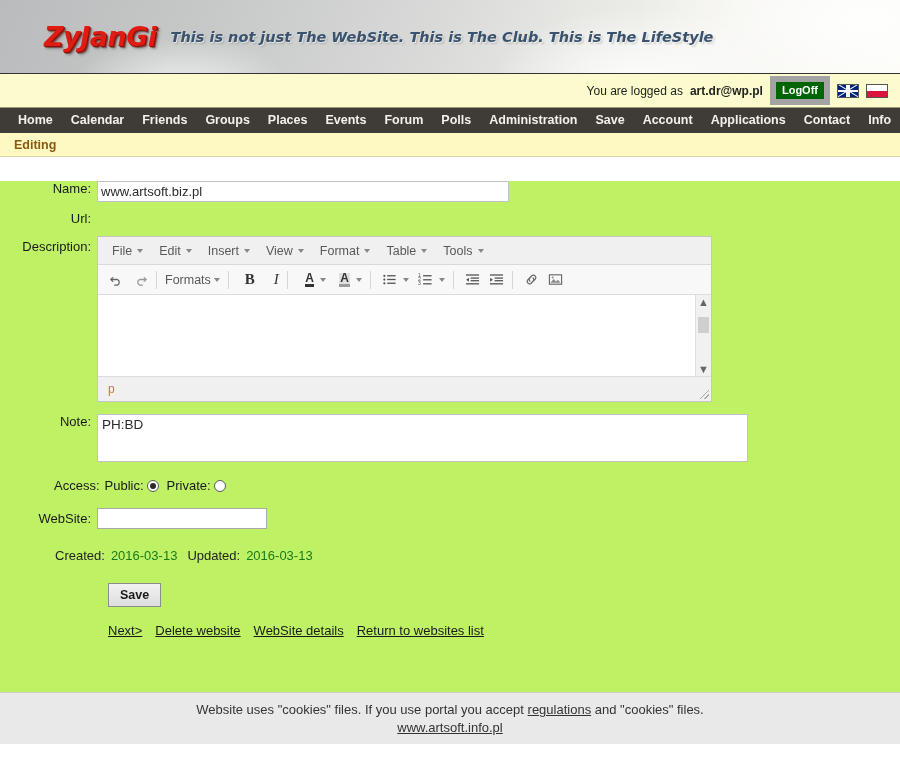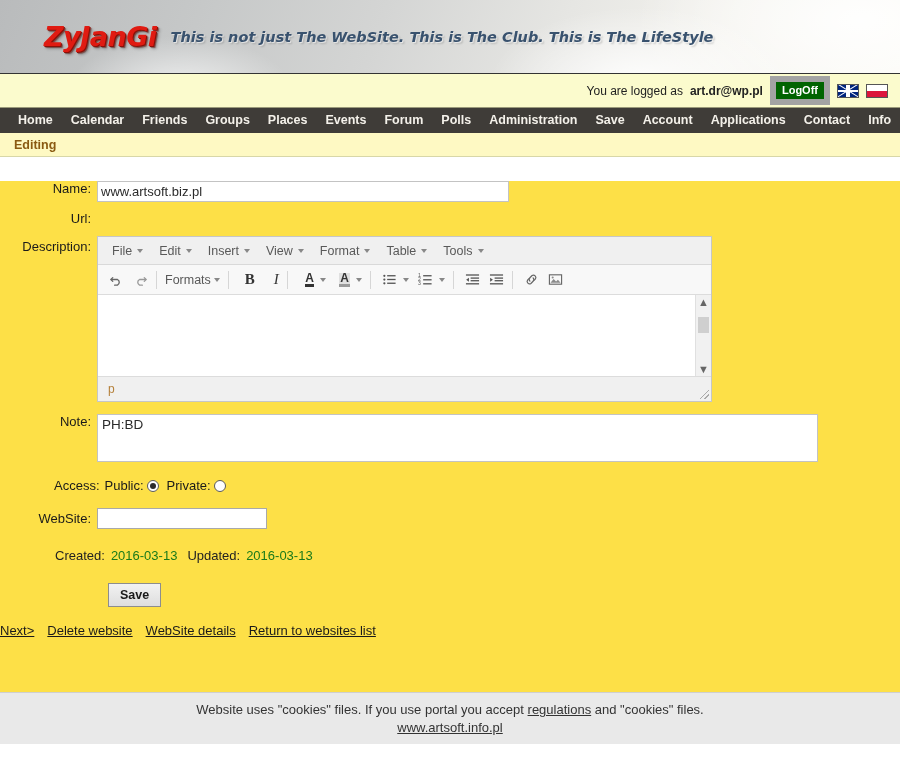--- a/index.html
+++ b/index.html
@@ -134,21 +134,21 @@
     padding-left: 14px;
     border-bottom: 1px solid #d8d7a8;
   }
   .section-title {
     color: #8a5a12;
     font-weight: bold;
     font-size: 12.5px;
   }
 
   
-  .content { padding: 0; background: #fde047; height: 563px; position: relative; margin-top: 7px; }
+  .content { padding: 0; background: #bef264; height: 563px; position: relative; margin-top: 7px; }
   .form-row {
     display: flex;
     align-items: flex-start;
     margin-bottom: 0;
   }
   .lbl {
     width: 97px;
     text-align: right;
     padding-right: 6px;
     font-size: 13px;
@@ -171,21 +171,21 @@
     border: 1px solid #c3c3c3;
     background: #fff;
     font-family: "Liberation Sans", sans-serif;
     color: #2b2b2b;
     padding: 2px 4px;
     outline: none;
     resize: none;
     overflow-y: scroll;
   }
   textarea.url-ta { width: 615px; height: 45px; font-size: 14px; }
-  textarea.note-ta { width: 721px; height: 48px; font-size: 13.5px; }
+  textarea.note-ta { width: 651px; height: 48px; font-size: 13.5px; }
 
   
   .mce {
     width: 615px;
     border: 1px solid #c6c6c6;
     background: #fff;
   }
   .mce-menubar {
     background: #f0f0f0;
     border-bottom: 1px solid #d9d9d9;
@@ -577,21 +577,21 @@
     <span>Created:</span>
     <span class="date-val">2016-03-13</span>
     <span style="margin-left:4px;">Updated:</span>
     <span class="date-val">2016-03-13</span>
   </div>
 
   <div class="form-row" style="margin-top:20px; padding-left:108px;">
     <button class="save-btn">Save</button>
   </div>
 
-  <div class="form-row links-row" style="margin-top:16px; ">
+  <div class="form-row links-row" style="margin-top:16px; padding-left:108px;">
     <span class="plink">Next&gt;</span>
     <span class="plink">Delete website</span>
     <span class="plink">WebSite details</span>
     <span class="plink">Return to websites list</span>
   </div>
 
   <div class="footer">
     <div>
       <span>Website uses "cookies" files. If you use portal you accept</span>
       <span class="flink">regulations</span>

